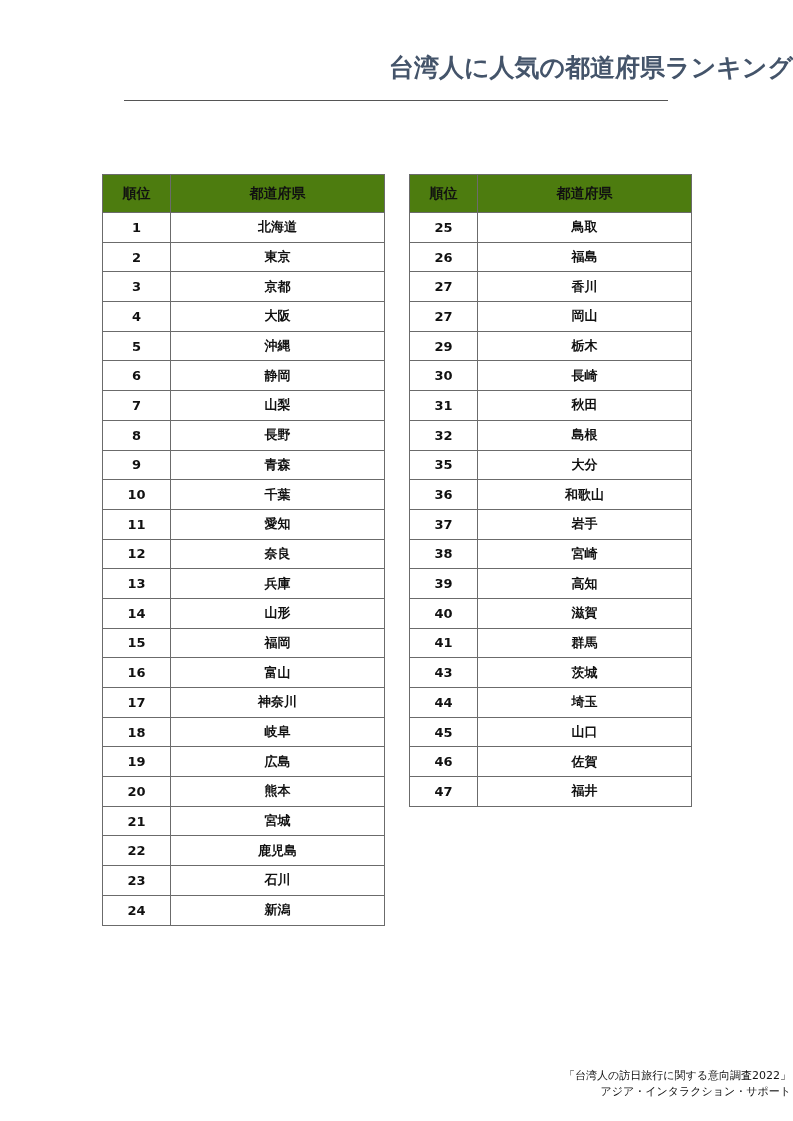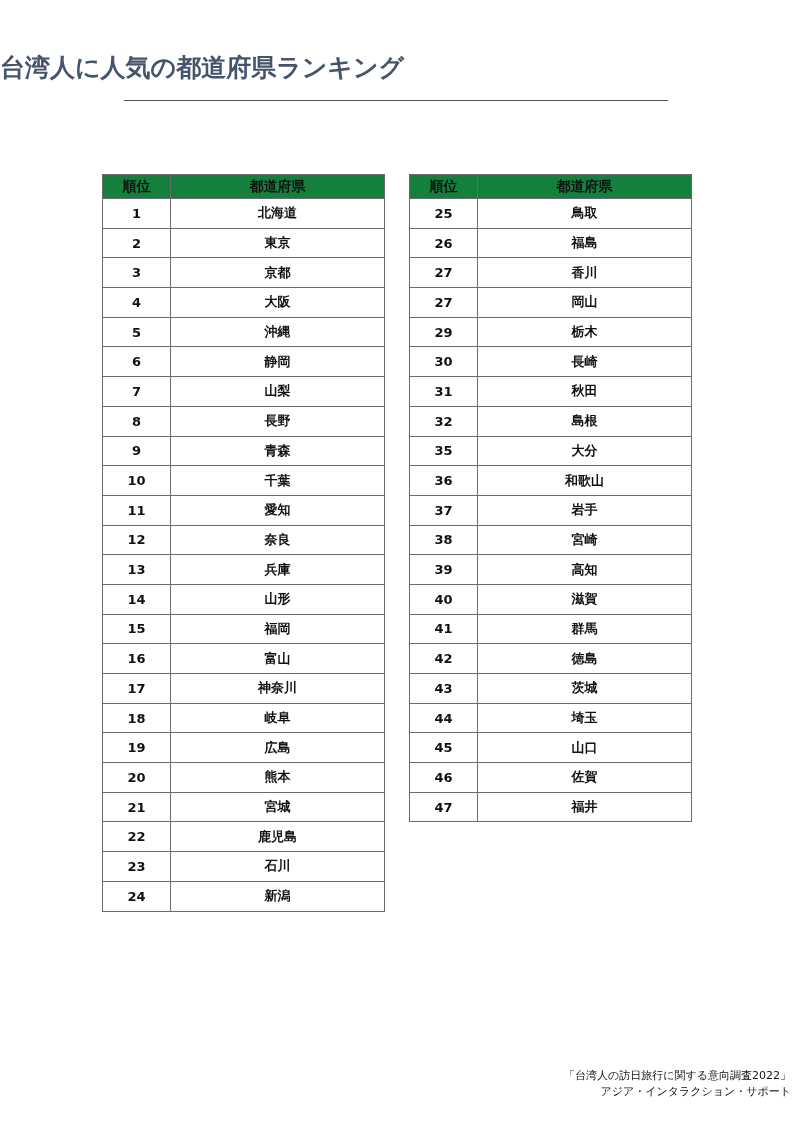--- a/index.html
+++ b/index.html
@@ -14,21 +14,21 @@
     .page {
       position: relative;
       width: 793px;
       height: 1121px;
     }
     .title {
       position: absolute;
       top: 50px;
       left: 0;
       width: 793px;
-      text-align: left;
+      text-align: right;
       font-size: 25px;
       font-weight: bold;
       color: #44546a;
       letter-spacing: 0px;
       line-height: 36px;
     }
     .divider {
       position: absolute;
       top: 100px;
       left: 124px;
@@ -48,22 +48,22 @@
     table.rank.right { left: 409px; width: 282px; }
     table.rank col.c-rank { width: 68px; }
     table.rank col.c-pref { width: 214px; }
     table.rank th, table.rank td {
       border: 1px solid #6b6b6b;
       text-align: center;
       vertical-align: middle;
       padding: 0;
     }
     table.rank th {
-      background: #15803d;
-      height: 24px;
+      background: #4d7c0f;
+      height: 38px;
       font-size: 14px;
       font-weight: bold;
       color: #111111;
       margin-left: 40px;
     }
     table.rank td {
       height: 29.7px;
       color: #111111;
     }
     .source {
@@ -260,24 +260,20 @@
         </tr>
         <tr>
           <td>40</td>
           <td>滋賀</td>
         </tr>
         <tr>
           <td>41</td>
           <td>群馬</td>
         </tr>
         <tr>
-          <td>42</td>
-          <td>徳島</td>
-        </tr>
-        <tr>
           <td>43</td>
           <td>茨城</td>
         </tr>
         <tr>
           <td>44</td>
           <td>埼玉</td>
         </tr>
         <tr>
           <td>45</td>
           <td>山口</td>

